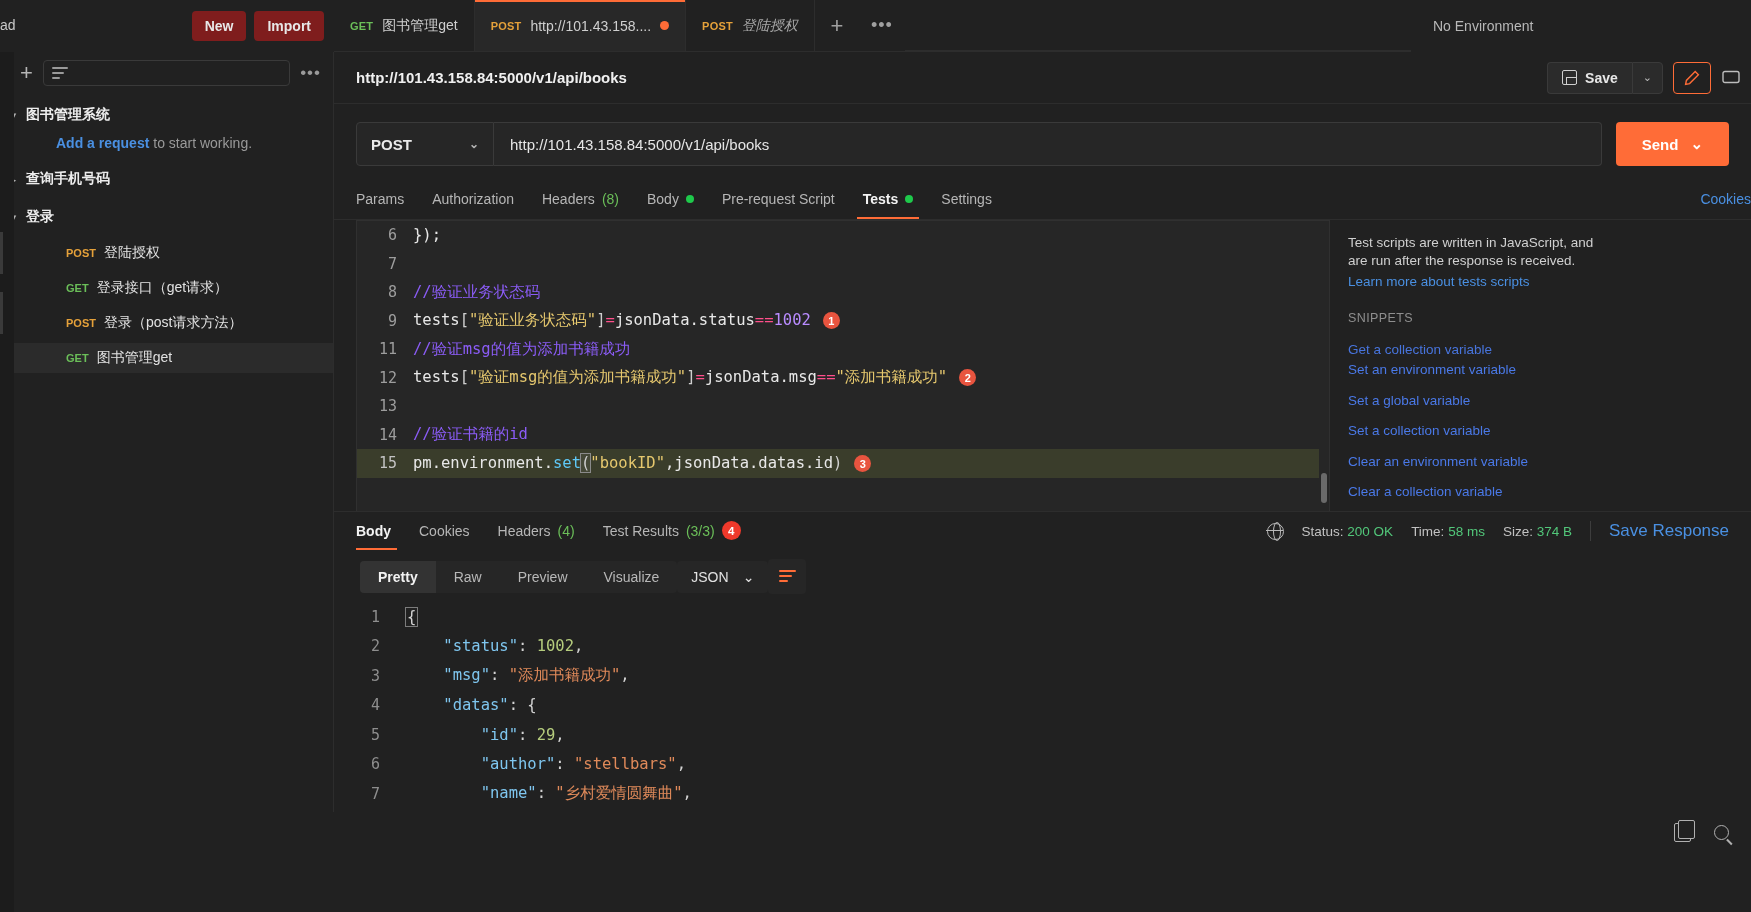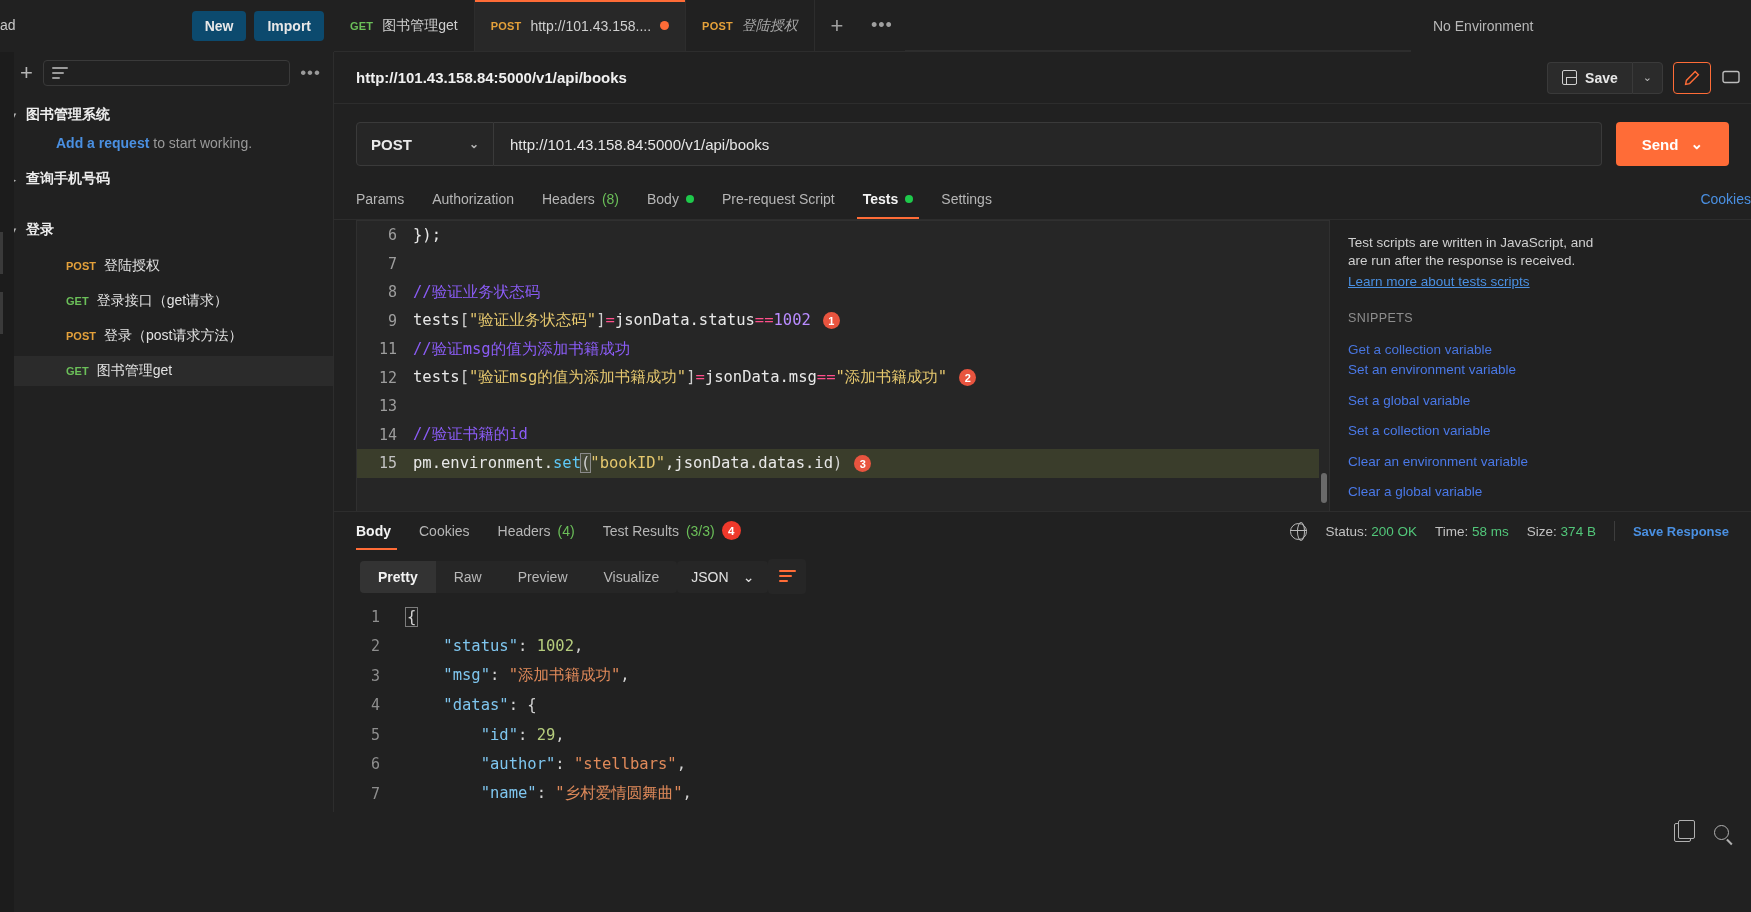--- a/index.html
+++ b/index.html
@@ -19,21 +19,21 @@
   }
   .tb-left {
     width: 334px; height: 52px; display: flex; align-items: center;
     justify-content: flex-end; padding-right: 10px; gap: 8px;
     background: #212121;
   }
   .tb-workspace {
     position: absolute; left: 0; top: 17px; font-size: 14px; color: #c9c9c9;
   }
   .btn-plain {
-    background: #0c4a6e; color: #e8e8e8; font-size: 14px; font-weight: bold;
+    background: #7f1d1d; color: #e8e8e8; font-size: 14px; font-weight: bold;
     border: none; border-radius: 4px; padding: 7px 13px; cursor: pointer;
     font-family: "Liberation Sans", sans-serif;
   }
 
   
   .tabstrip { flex: 1; display: flex; align-items: stretch; background: #1c1c1c; border-bottom: 1px solid #2d2d2d; }
   .rtab {
     display: flex; align-items: center; gap: 9px; padding: 0 16px;
     border-right: 1px solid #2d2d2d; cursor: pointer; position: relative;
     min-width: 100px; background: #212121;
@@ -198,21 +198,21 @@
   }
   .ed-scroll-v {
     position: absolute; right: 0; top: 0; width: 10px; height: 291px; background: #262626;
   }
   .ed-scroll-v .thumb { position:absolute; right:2px; top: 252px; width: 6px; height: 30px; background:#6a6a6a; border-radius:3px;}
 
   .snippets {
     width: 421px; background: #212121; padding: 14px 18px 0 18px; overflow: hidden;
   }
   .snip-help { font-size: 13.5px; color: #d0d0d0; line-height: 18px; }
-  .snip-link { font-size: 13.5px; color: #4a90e2; cursor: pointer; margin-top: 4px; display:block;text-decoration:underline; }
+  .snip-link { font-size: 13.5px; color: #4a90e2; cursor: pointer; margin-top: 4px; display:block; }
   .snip-head { font-size: 12.5px; color: #8e8e8e; margin-top: 22px; letter-spacing: .4px; }
   .snip-list { margin-top: 18px; }
   .snip-item {
     font-size: 13.5px; color: #4a79e8; cursor: pointer; line-height: 30.5px; white-space: nowrap;
   }
   .snip-item.clipped { color: #4a79e8; opacity: .95; height: 12px; overflow: hidden; line-height: 13px; }
 
   
   .resp-tabs {
     display: flex; align-items: center; gap: 0; padding: 0 22px; height: 38px;
@@ -232,21 +232,21 @@
   }
   .status-grp {
     position: absolute; right: 22px; top: 9px; display:flex; align-items:center; gap: 18px;
     font-size: 13.5px; color: #c2c2c2;
   }
   .status-grp .gv { color: #52c77a; }
   .globe { width:17px; height:17px; border:1.4px solid #b9b9b9; border-radius:50%; position:relative;}
   .globe::before { content:""; position:absolute; left:-1.4px; top:6.5px; width:17px; height:1.4px; background:#b9b9b9;}
   .globe::after { content:""; position:absolute; left:5.5px; top:-1.4px; width:6px; height:17px; border:1.4px solid #b9b9b9; border-radius:50%;}
   .divider-v { width:1px; height:20px; background:#3d3d3d; }
-  .save-resp { color:#4a90e2; font-size:13px; font-weight:bold; cursor:pointer; }
+  .save-resp { color:#4a90e2; font-size:17px; font-weight:normal; cursor:pointer; }
 
   .resp-toolbar { display:flex; align-items:center; padding: 10px 22px 8px 26px; }
   .seg { display:flex; background:#262626; border-radius:4px; overflow:hidden; }
   .seg-btn {
     padding: 8px 18px; font-size: 14px; color: #b8b8b8; cursor: pointer;
   }
   .seg-btn.active { background:#333; color:#f2f2f2; font-weight:bold; }
   .fmt-sel {
     background:#262626; border-radius:4px; padding: 8px 14px; display:flex; align-items:center;
     gap:14px; font-size:14px; color:#e2e2e2; cursor:pointer;
@@ -345,21 +345,21 @@
       </div>
       <div class="empty-note">
         <div><a>Add a request</a><span> to start working.</span></div>
       </div>
 
       <div class="tr-row" style="margin-top:8px">
         <span class="chev right"></span>
         <span class="coll-name">查询手机号码</span>
       </div>
 
-      <div class="tr-row" style="margin-top:21px">
+      <div class="tr-row" style="margin-top:8px">
         <span class="chev down"></span>
         <span class="coll-name">登录</span>
       </div>
 
       <div class="tr-row req-row" style="margin-top:6px">
         <span class="meth m-post">POST</span>
         <span class="rname">登陆授权</span>
       </div>
       <div class="tr-row req-row" style="margin-top:5px">
         <span class="meth m-get">GET</span>
@@ -464,21 +464,20 @@
           <div>are run after the response is received.</div>
         </div>
         <span class="snip-link">Learn more about tests scripts</span>
         <div class="snip-head">SNIPPETS</div>
         <div class="snip-list" id="snip-list">
           <div class="snip-item clipped">Get a collection variable</div>
         <div class="snip-item">Set an environment variable</div>
             <div class="snip-item">Set a global variable</div>
             <div class="snip-item">Set a collection variable</div>
             <div class="snip-item">Clear an environment variable</div>
-            <div class="snip-item">Clear a global variable</div>
             <div class="snip-item">Clear a collection variable</div>
           </div>
       </div>
     </div>
 
     <div class="resp-tabs">
       <div class="rstab active">
           <span>Body</span>
         </div>
       <div class="rstab">

